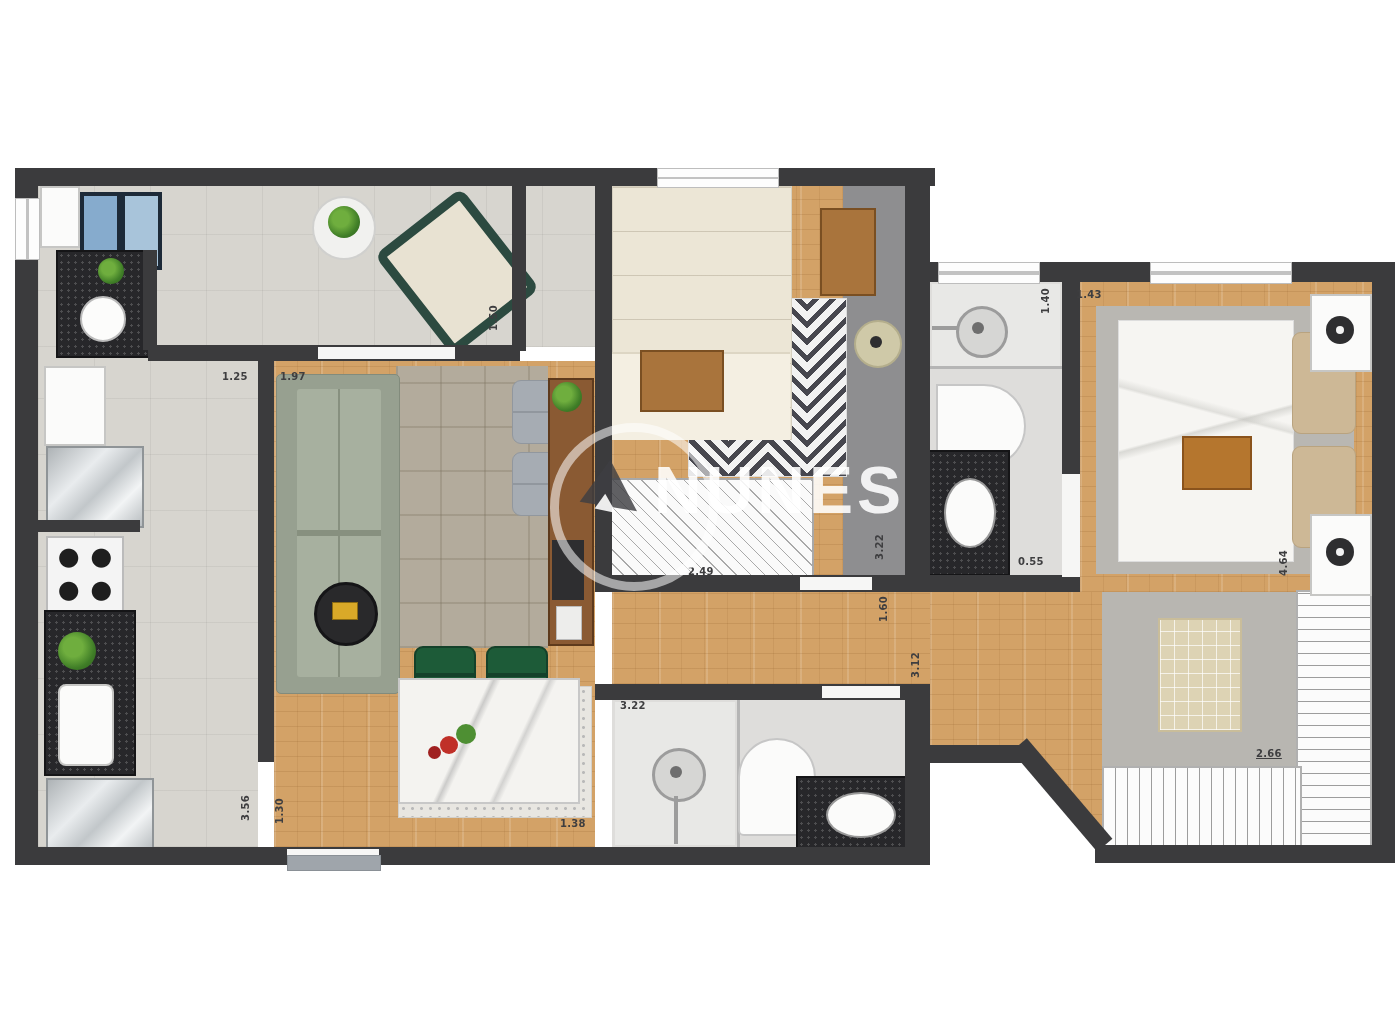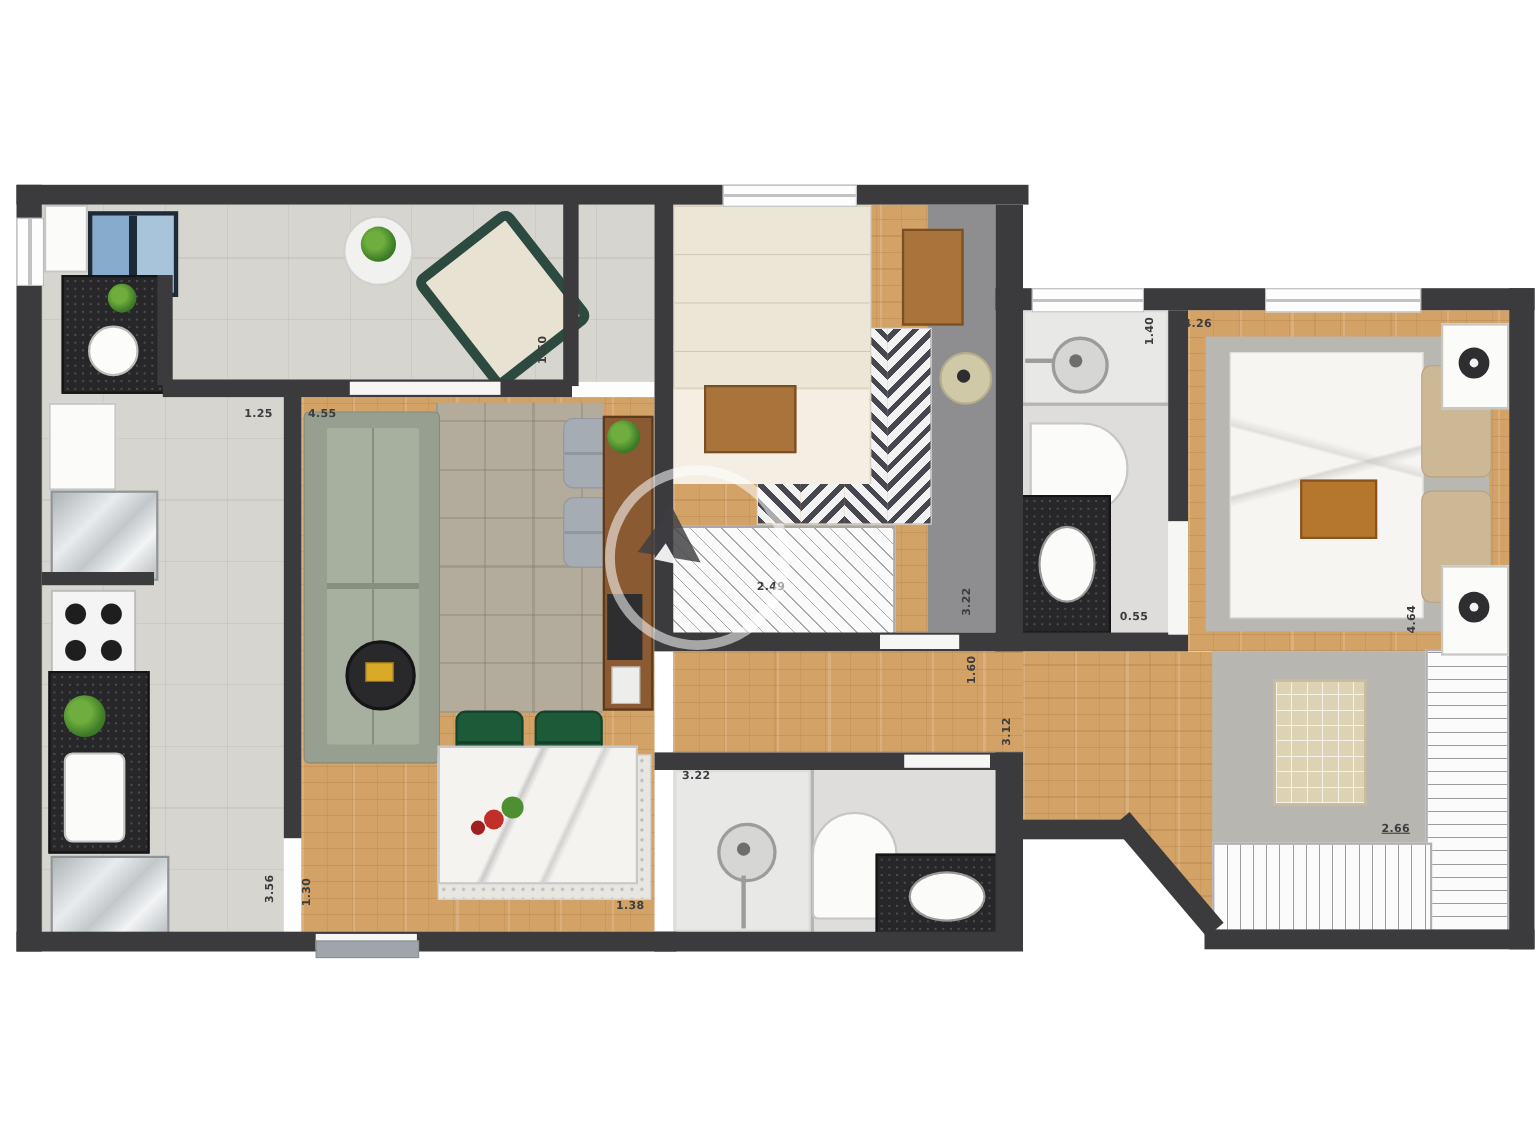--- a/index.html
+++ b/index.html
@@ -216,33 +216,34 @@
   <div class="win hline" style="left:938px;top:262px;width:100px;height:20px;"></div>
   <div class="win hline" style="left:1150px;top:262px;width:140px;height:20px;"></div>
   <div class="gap" style="left:318px;top:347px;width:137px;height:12px;"></div>
   <div class="gap" style="left:800px;top:577px;width:72px;height:13px;"></div>
   <div class="gap" style="left:822px;top:686px;width:78px;height:12px;"></div>
   <div class="gap" style="left:1062px;top:474px;width:18px;height:103px;"></div>
   <div class="gap" style="left:287px;top:849px;width:92px;height:14px;"></div>
   <div class="mat" style="left:287px;top:855px;width:92px;height:14px;"></div>
 
   <span class="dim" style="left:222px;top:371px;">1.25</span>
-  <span class="dim" style="left:280px;top:371px;">4.55</span>
+  <span class="dim" style="left:280px;top:371px;">1.97</span>
   <span class="dim v" style="left:488px;top:305px;">1.50</span>
-  <span class="dim" style="left:688px;top:528px;text-align:center;">2.49</span>
+  <span class="dim" style="left:688px;top:566px;text-align:center;">2.49</span>
   <span class="dim v" style="left:874px;top:534px;">3.22</span>
   <span class="dim v" style="left:878px;top:596px;">1.60</span>
   <span class="dim v" style="left:910px;top:652px;">3.12</span>
   <span class="dim v" style="left:1040px;top:288px;">1.40</span>
-  <span class="dim" style="left:1076px;top:289px;">4.26</span>
+  <span class="dim" style="left:1076px;top:289px;">1.43</span>
   <span class="dim" style="left:1018px;top:556px;">0.55</span>
   <span class="dim v" style="left:1278px;top:550px;">4.64</span>
   <span class="dim" style="left:1256px;top:748px;text-decoration:underline;">2.66</span>
   <span class="dim" style="left:560px;top:818px;">1.38</span>
   <span class="dim" style="left:620px;top:700px;">3.22</span>
   <span class="dim v" style="left:240px;top:795px;">3.56</span>
   <span class="dim v" style="left:274px;top:798px;">1.30</span>
 
   <div class="wm-circle" style="left:550px;top:423px;width:150px;height:150px;"></div>
   <div class="wm-arrow" style="left:590px;top:470px;"></div>
   <div class="wm-arrow-notch" style="left:598px;top:498px;"></div>
+  <div class="wm-brand" style="left:654px;top:452px;">NUNES</div>
 
 </div>
 
 </body></html>

